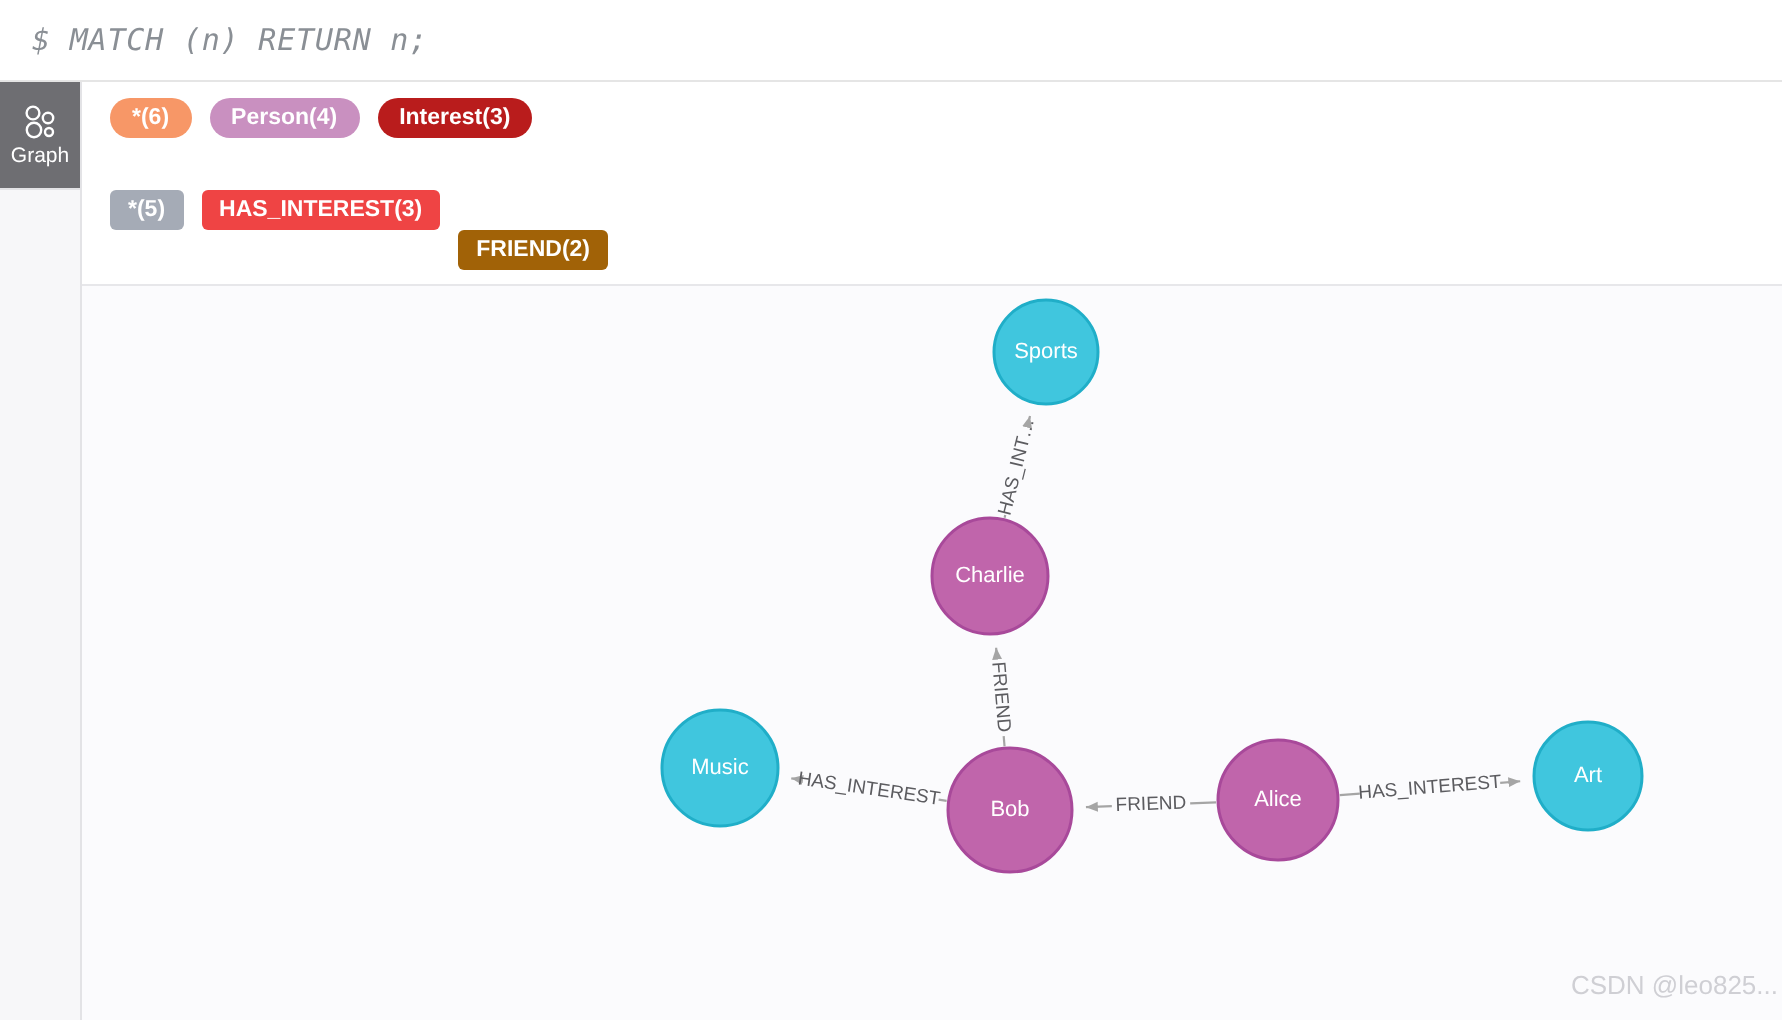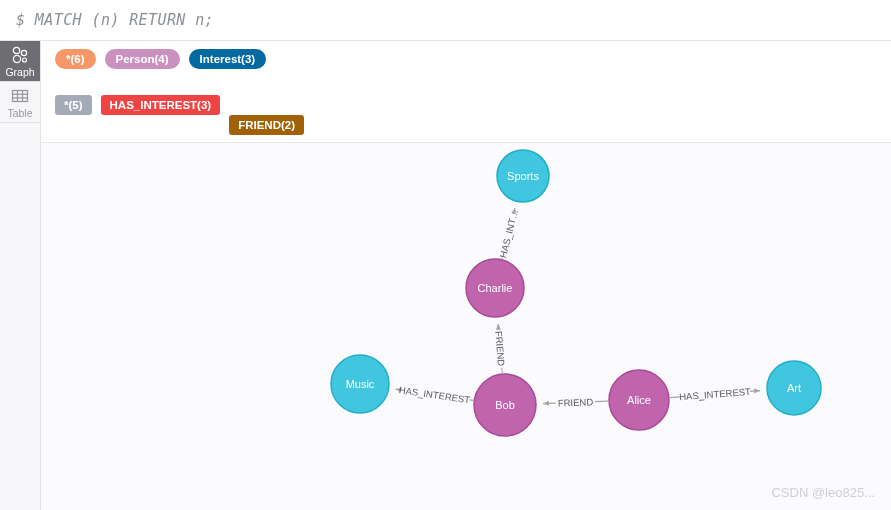--- a/index.html
+++ b/index.html
@@ -42,21 +42,21 @@
 
   
   .sidebar {
     width: 41px;
     flex: 0 0 41px;
     background: #f7f7f9;
     border-right: 1px solid #e3e3e6;
     box-sizing: border-box;
   }
   .side-item {
-    height: 41px;
+    height: 54px;
     box-sizing: border-box;
     border-bottom: 1px solid #e3e3e6;
     display: flex;
     flex-direction: column;
     align-items: center;
     justify-content: center;
     color: #9a9a9e;
     cursor: pointer;
   }
   .side-item.active {
@@ -136,21 +136,21 @@
     pointer-events: none;
   }
   .edge-line {
     stroke: #a5a5a5;
     stroke-width: 1.1px;
     fill: none;
   }
 
   .watermark {
     position: absolute;
-    right: 16px;
+    right: 2px;
     bottom: 10px;
     font-size: 13px;
     color: #cfcfd4;
     white-space: nowrap;
     pointer-events: none;
   }
 </style>
 </head>
 <body>
 
@@ -167,42 +167,30 @@
         <svg viewBox="0 0 20 20" width="20" height="20" fill="none" stroke="currentColor" stroke-width="1.2">
           <circle cx="6.5" cy="5.5" r="3.2"></circle>
           <circle cx="14" cy="8" r="2.6"></circle>
           <circle cx="7" cy="14" r="3.6"></circle>
           <circle cx="14.5" cy="15" r="2"></circle>
         </svg>
       </span>
       <span class="side-label">Graph</span>
     </div>
 
-    <div class="side-item">
-      <span class="side-icon">
-        <svg viewBox="0 0 20 20" width="20" height="20" fill="none" stroke="currentColor" stroke-width="1.3">
-          <rect x="2.5" y="4.5" width="15" height="11"></rect>
-          <line x1="2.5" y1="8.2" x2="17.5" y2="8.2"></line>
-          <line x1="2.5" y1="11.9" x2="17.5" y2="11.9"></line>
-          <line x1="7.5" y1="4.5" x2="7.5" y2="15.5"></line>
-          <line x1="12.5" y1="4.5" x2="12.5" y2="15.5"></line>
-        </svg>
-      </span>
-      <span class="side-label">Table</span>
-    </div>
 
 
   </div>
 
   <div class="panel">
 
     <div class="chips-row first">
       <span class="chip" style="background: rgb(247, 151, 103);">*(6)</span>
       <span class="chip" style="background: rgb(201, 144, 192);">Person(4)</span>
-      <span class="chip" style="background: #0369a1;">Interest(3)</span>
+      <span class="chip" style="background: #b91c1c;">Interest(3)</span>
     </div>
 
     <div class="chips-row second">
       <span class="chip chip-rel" style="background: rgb(165, 171, 182);">*(5)</span>
       <span class="chip chip-rel" style="background: #ef4444;">HAS_INTEREST(3)</span>
       <span class="chip chip-rel" style="background: #a16207; margin-top: 40px;">FRIEND(2)</span>
     </div>
 
     <div class="canvas-wrap">
       <svg id="graph-svg" width="850" height="363" viewBox="0 0 850 363">

